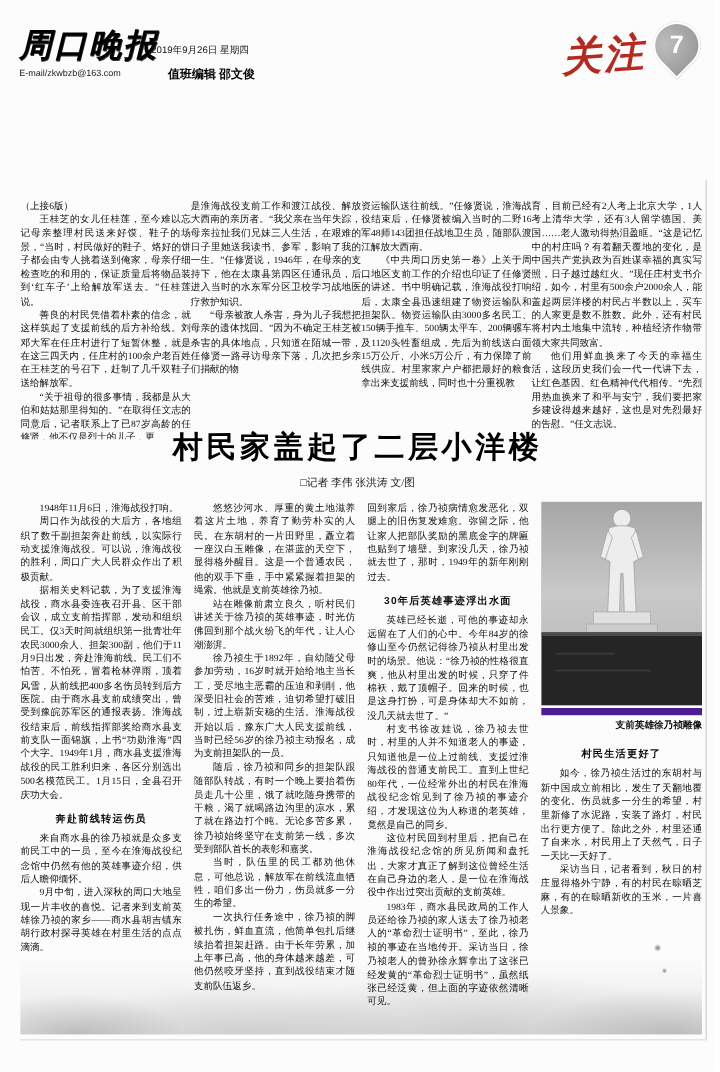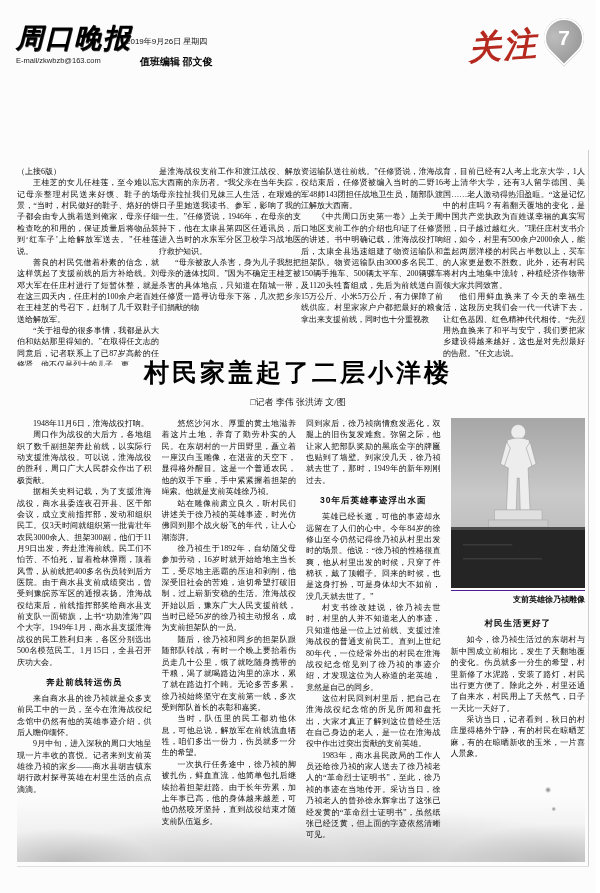--- a/index.html
+++ b/index.html
@@ -45,21 +45,21 @@
   .subhead{margin:8px 0 5px;text-align:center;font-size:8.5px;font-weight:bold;
            font-family:"Liberation Sans",sans-serif;letter-spacing:1px;}
 
   .headline{position:absolute;left:0;right:0;top:356px;text-align:center;font-size:25px;font-weight:bold;
             font-family:"Liberation Sans",sans-serif;letter-spacing:3px;color:#000;}
   .byline{position:absolute;left:0;right:0;top:396px;text-align:center;font-size:9px;color:#1a1a1a;}
 
   
   .photo{margin:0 0 3px;}
   .photo-frame{width:100%;height:170px;position:relative;overflow:hidden;background:#bbb;}
-  .photo-caption{border-top:1px solid #4c1d95;margin-top:2px;padding-top:3px;text-align:right;
+  .photo-caption{border-top:6px solid #4c1d95;margin-top:2px;padding-top:3px;text-align:right;
                  font-weight:bold;font-size:8px;}
   .after-photo{margin-top:12px;}
 
   
   .watermark{position:absolute;left:17px;top:756px;width:568px;height:106px;z-index:0;pointer-events:none;
      background:
        radial-gradient(130px 48px at 8% 100%, rgba(120,120,120,.38), transparent 70%),
        radial-gradient(210px 60px at 32% 100%, rgba(150,150,150,.30), transparent 70%),
        radial-gradient(280px 72px at 68% 100%, rgba(130,130,130,.26), transparent 72%),
        radial-gradient(170px 55px at 96% 100%, rgba(115,115,115,.34), transparent 70%),

